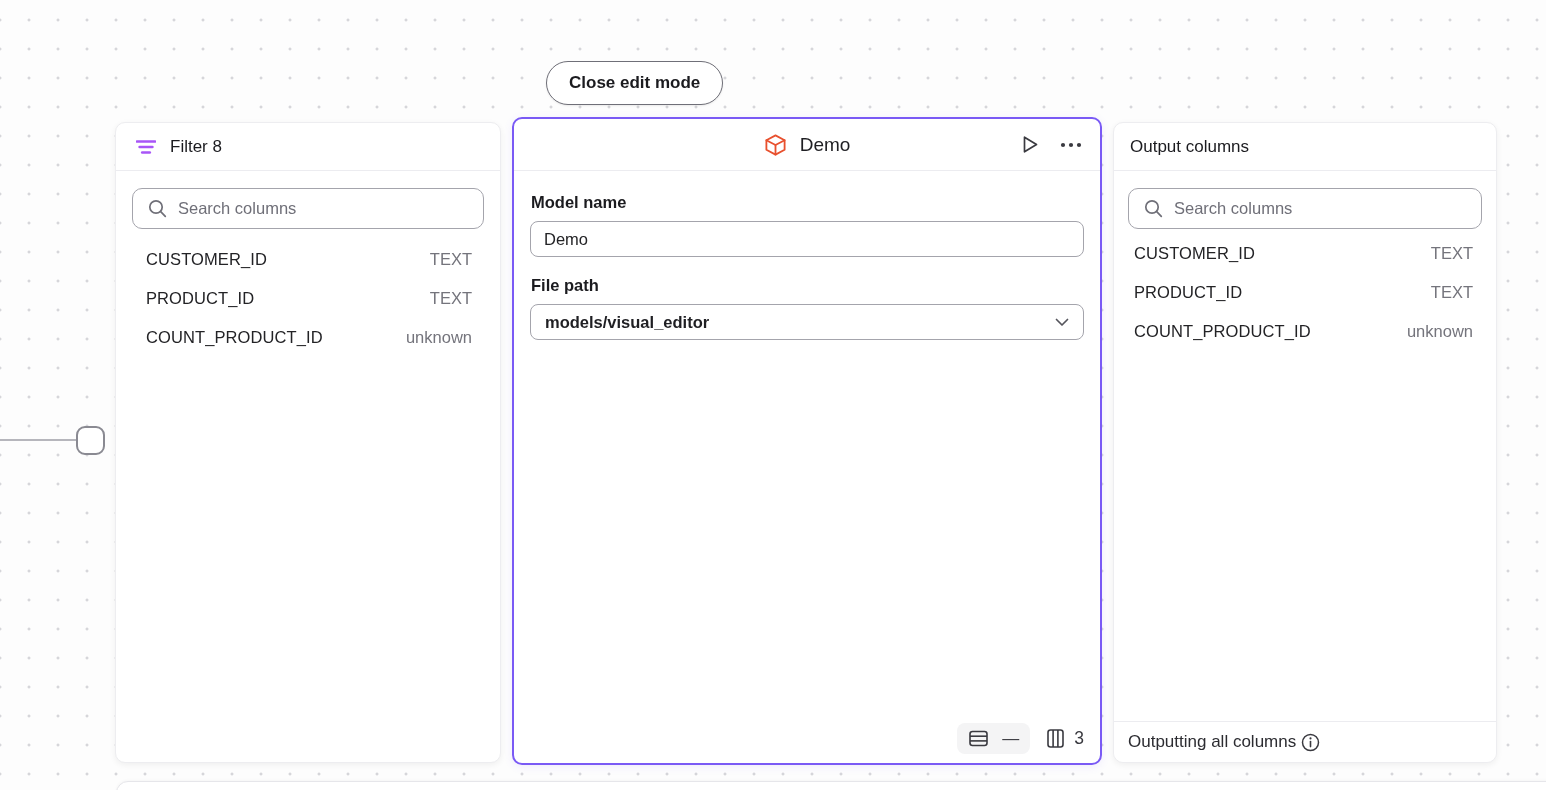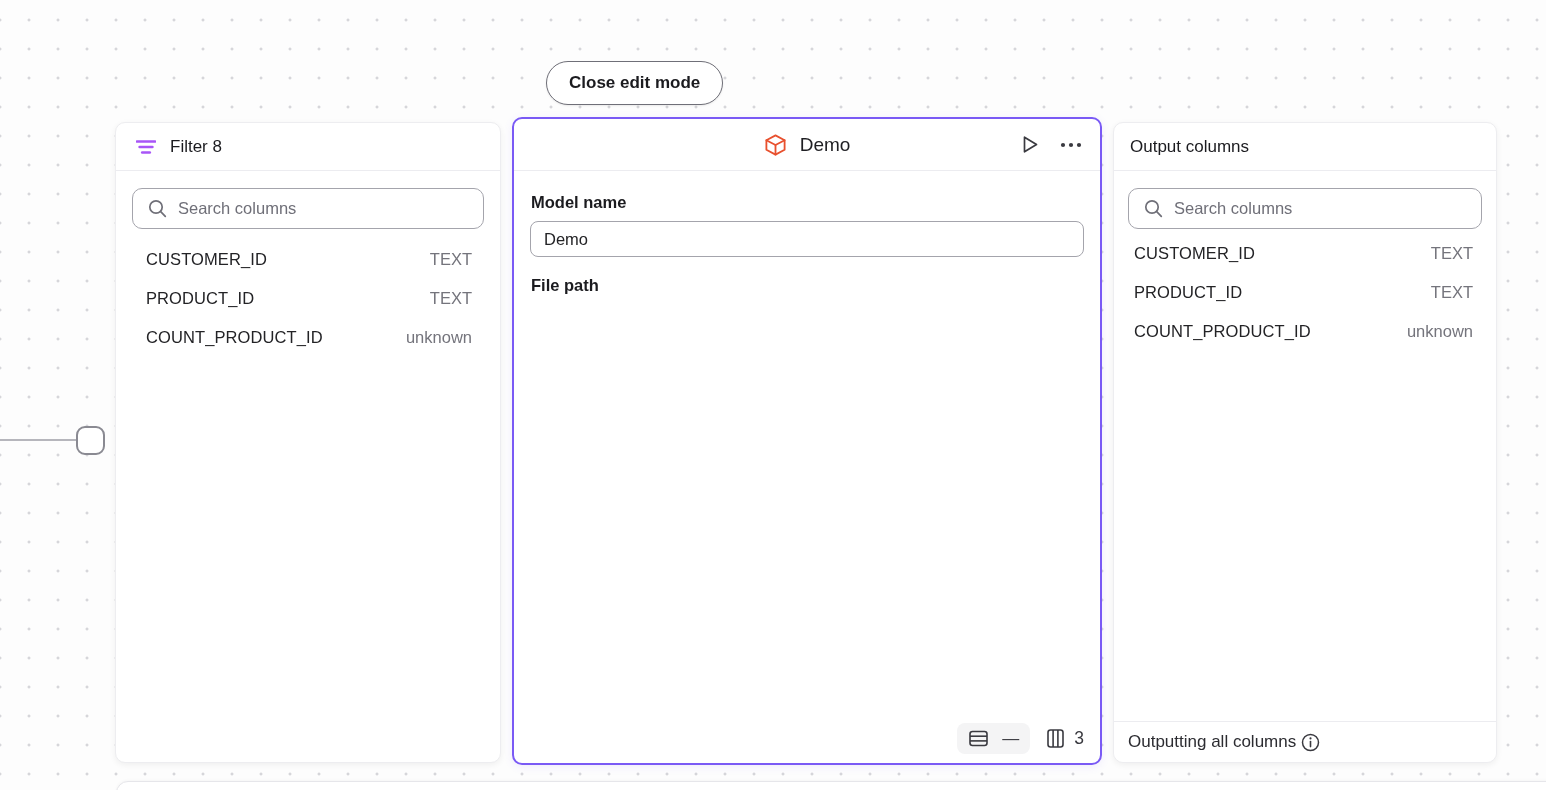--- a/index.html
+++ b/index.html
@@ -190,20 +190,28 @@
           <circle cx="19" cy="3" r="2.1" fill="#3a3a40"></circle>
         </svg>
       </button>
     </div>
   </div>
   <div class="model-body">
     <div class="field-label">Model name</div>
     <input class="text-input" type="text" value="Demo" style="">
     <div class="field-gap"></div>
     <div class="field-label">File path</div>
+    <div class="select-box">
+      <span class="select-value">models/visual_editor</span>
+      <span style="display:flex;">
+        <svg width="14" height="9" viewBox="0 0 14 9" fill="none">
+          <path d="M1.5 1.5 L7 7 L12.5 1.5" stroke="#55555c" stroke-width="1.7" stroke-linecap="round" stroke-linejoin="round"></path>
+        </svg>
+      </span>
+    </div>
   </div>
   <div class="model-footer">
     <div class="stat-pill">
       <span style="display:flex;">
         <svg width="21" height="21" viewBox="0 0 21 21" fill="none" stroke="#3a3a40" stroke-width="1.6">
           <rect x="2" y="3.5" width="17" height="14" rx="2.5"></rect>
           <line x1="2" y1="8.2" x2="19" y2="8.2"></line>
           <line x1="2" y1="12.9" x2="19" y2="12.9"></line>
         </svg>
       </span>

